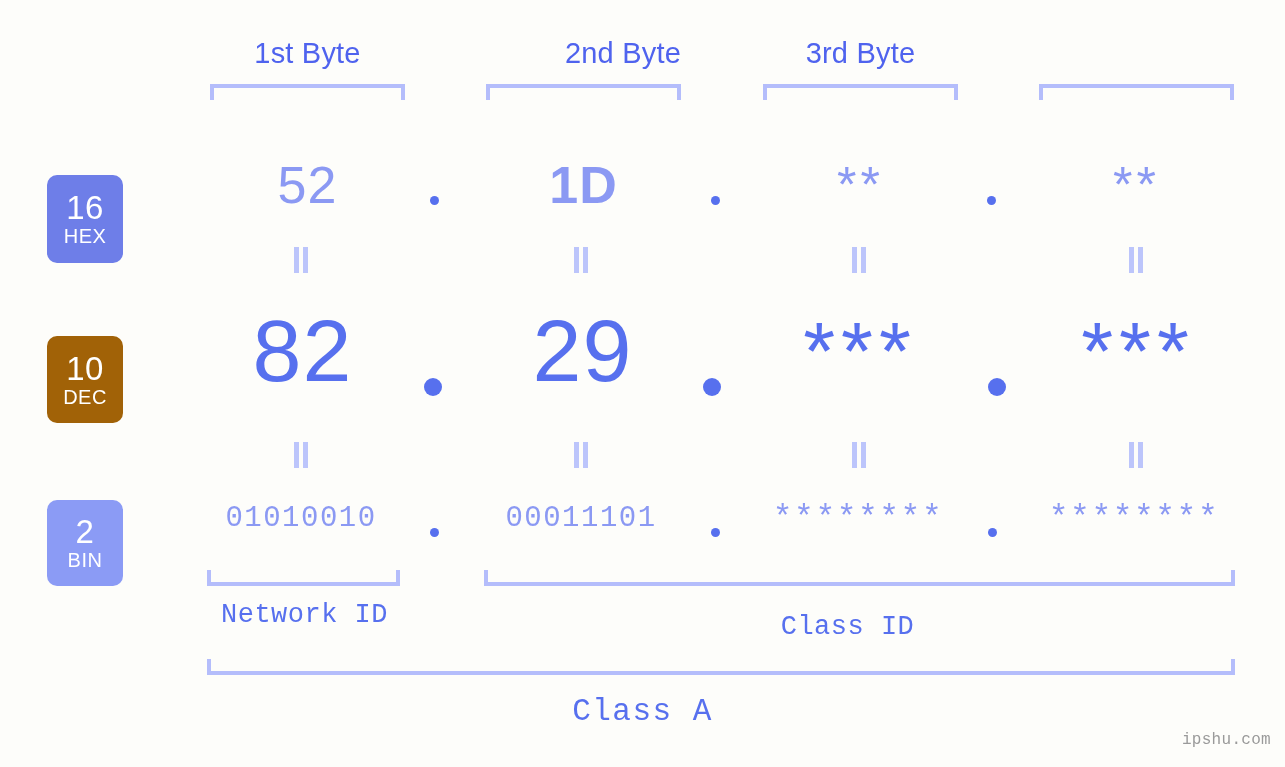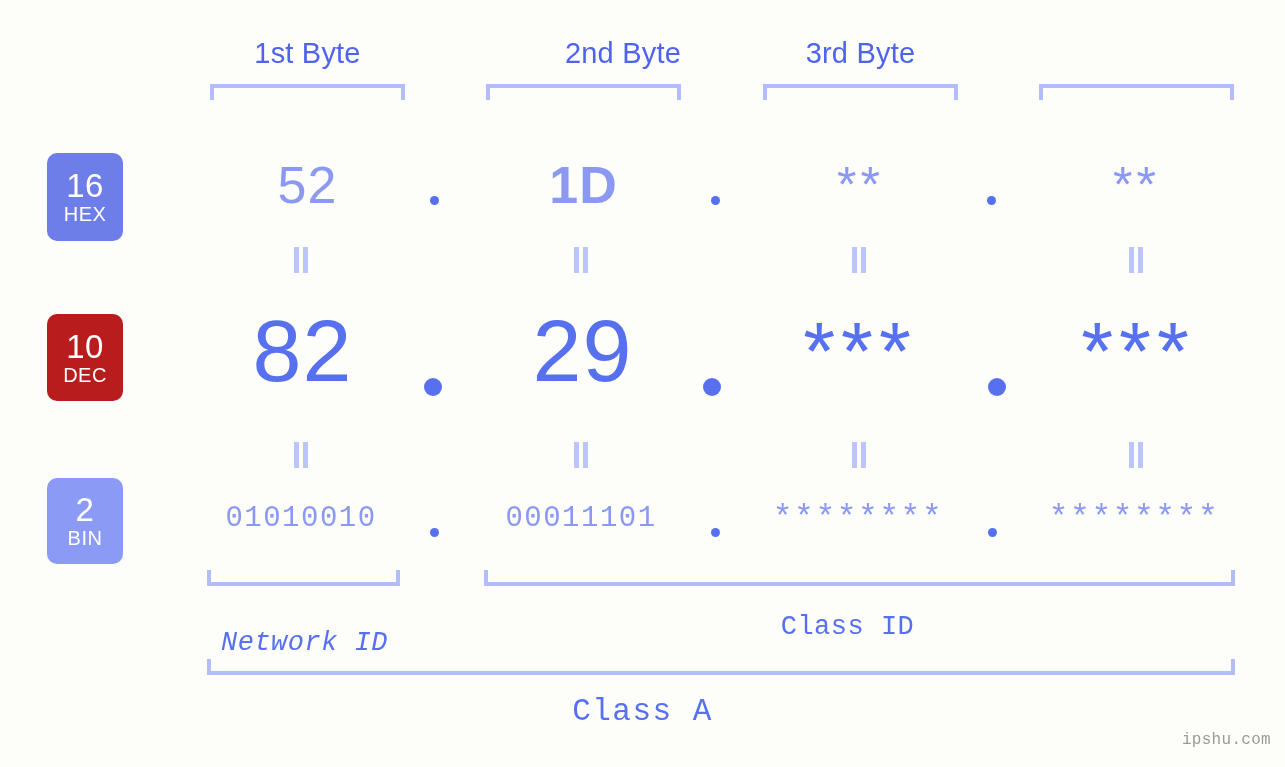--- a/index.html
+++ b/index.html
@@ -61,35 +61,36 @@
     left: 47px;
     width: 76px;
     border-radius: 10px;
     color: #ffffff;
     text-align: center;
     box-sizing: border-box;
     display: flex;
     flex-direction: column;
     align-items: center;
     justify-content: center;
+    margin-top: 22px;
   }
   .base-badge .num {
     font-size: 33px;
     line-height: 34px;
     font-weight: 400;
     letter-spacing: 0.5px;
   }
   .base-badge .abbr {
     font-size: 20px;
     line-height: 22px;
     font-weight: 400;
     letter-spacing: 0.5px;
   }
   #badge-hex { top: 153px; height: 88px; background: #6e7ee8; }
-  #badge-dec { top: 314px; height: 87px; background: #b91c1c; }
+  #badge-dec { top: 314px; height: 87px; background: #a16207; }
   #badge-bin { top: 478px; height: 86px; background: #8b9bf5; }
 
   
   .value-cell {
     position: absolute;
     text-align: center;
     white-space: nowrap;
     box-sizing: border-box;
   }
 
@@ -274,21 +275,21 @@
 
     <div class="value-cell stars" style="left:760px; width:196px;">********</div>
     <div class="sep-dot sep-bin" style="left:988px;"></div>
 
     <div class="value-cell stars" style="left:1036px; width:196px;">********</div>
   </div>
 
   <div class="bracket-bottom" style="left:207px; top:570px; width:193px;"></div>
   <div class="bracket-bottom" style="left:484px; top:570px; width:751px;"></div>
 
-  <div class="id-label" style="left:208px; top:628px; width:193px;font-style:italic;">Network ID</div>
+  <div class="id-label" style="left:208px; top:600px; width:193px;">Network ID</div>
   <div class="id-label" style="left:751px; top:612px; width:193px;">Class ID</div>
 
   <div class="bracket-bottom" style="left:207px; top:659px; width:1028px;"></div>
 
   <div id="class-label">Class A</div>
 
   <div id="watermark">ipshu.com</div>
 
 </div>
 

